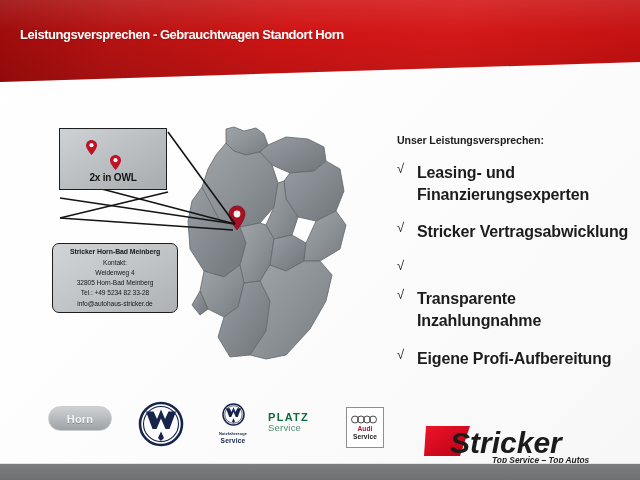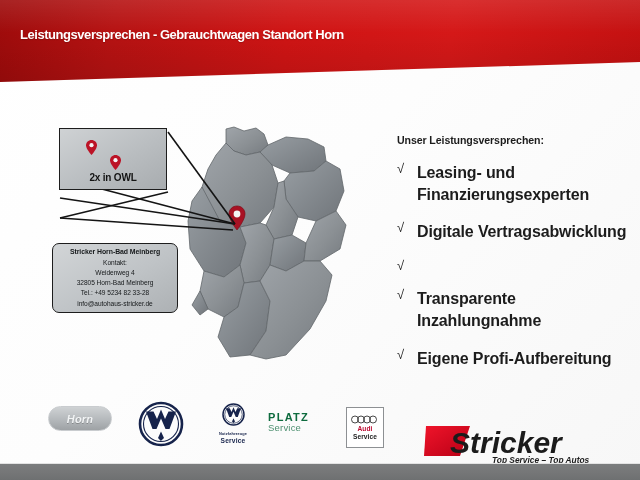--- a/index.html
+++ b/index.html
@@ -98,21 +98,21 @@
     position:absolute; left:0; bottom:22px; width:640px; height:58px;
   }
   .horn-badge{
     position:absolute; left:48px; top:6px; width:64px; height:25px;
     border-radius:13px;
     background:linear-gradient(180deg,#cfd2d4 0%,#b6babd 52%,#9ea2a5 100%);
     border:1px solid #c9cccf;
     display:flex; align-items:center; justify-content:center;
   }
   .horn-badge span{
-    font-size:11px; font-style:italic; font-weight:bold; color:#f2f4f5;
+    font-size:11px; font-weight:bold; color:#f2f4f5;
     letter-spacing:.2px; text-shadow:0 1px 0 rgba(0,0,0,.22);
   }
 
   .logo-vw{ position:absolute; left:138px; top:1px; }
   .logo-vwn{ position:absolute; left:204px; top:3px; text-align:center; width:58px; }
   .vwn-t1{ font-size:3.9px; font-weight:bold; color:#16234b; letter-spacing:.1px; margin-top:1px; }
   .vwn-t2{ font-size:6.6px; font-weight:bold; color:#16234b; letter-spacing:.2px; margin-top:1px; }
 
   .logo-skoda{ position:absolute; left:268px; top:11px; }
   .skoda-t1{ font-size:11px; font-weight:bold; color:#0e6b3e; letter-spacing:1.3px; }
@@ -234,21 +234,21 @@
     <div class="promise-item">
       <span class="check">√</span>
       <span class="promise-text">
         <span>Leasing- und</span><br>
         <span>Finanzierungsexperten</span>
       </span>
     </div>
 
     <div class="promise-item">
       <span class="check">√</span>
-      <span class="promise-text">Digitale Vertragsabwicklung</span>
+      <span class="promise-text">Stricker Vertragsabwicklung</span>
     </div>
 
     <div class="promise-item">
       <span class="check">√</span>
     </div>
 
     <div class="promise-item">
       <span class="check">√</span>
       <span class="promise-text">Transparente Inzahlungnahme</span>
     </div>

